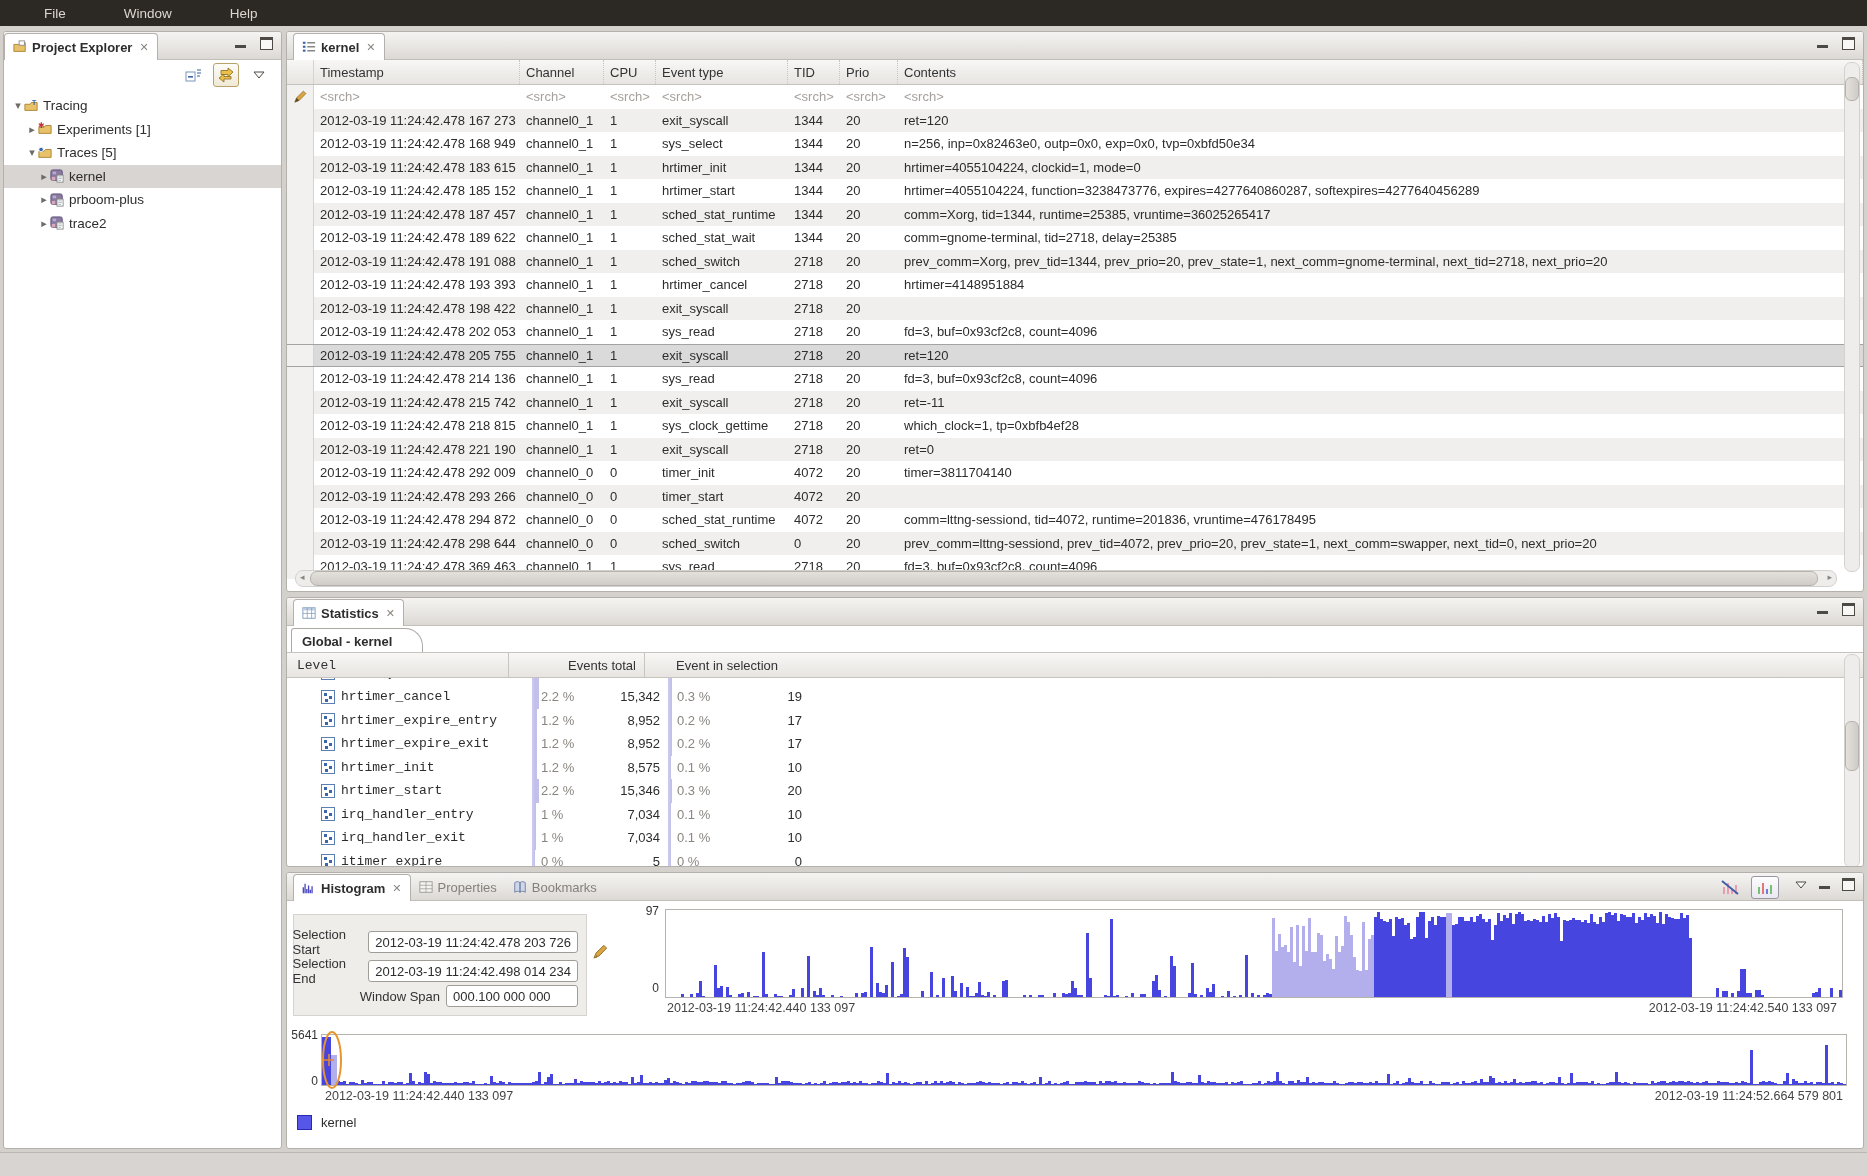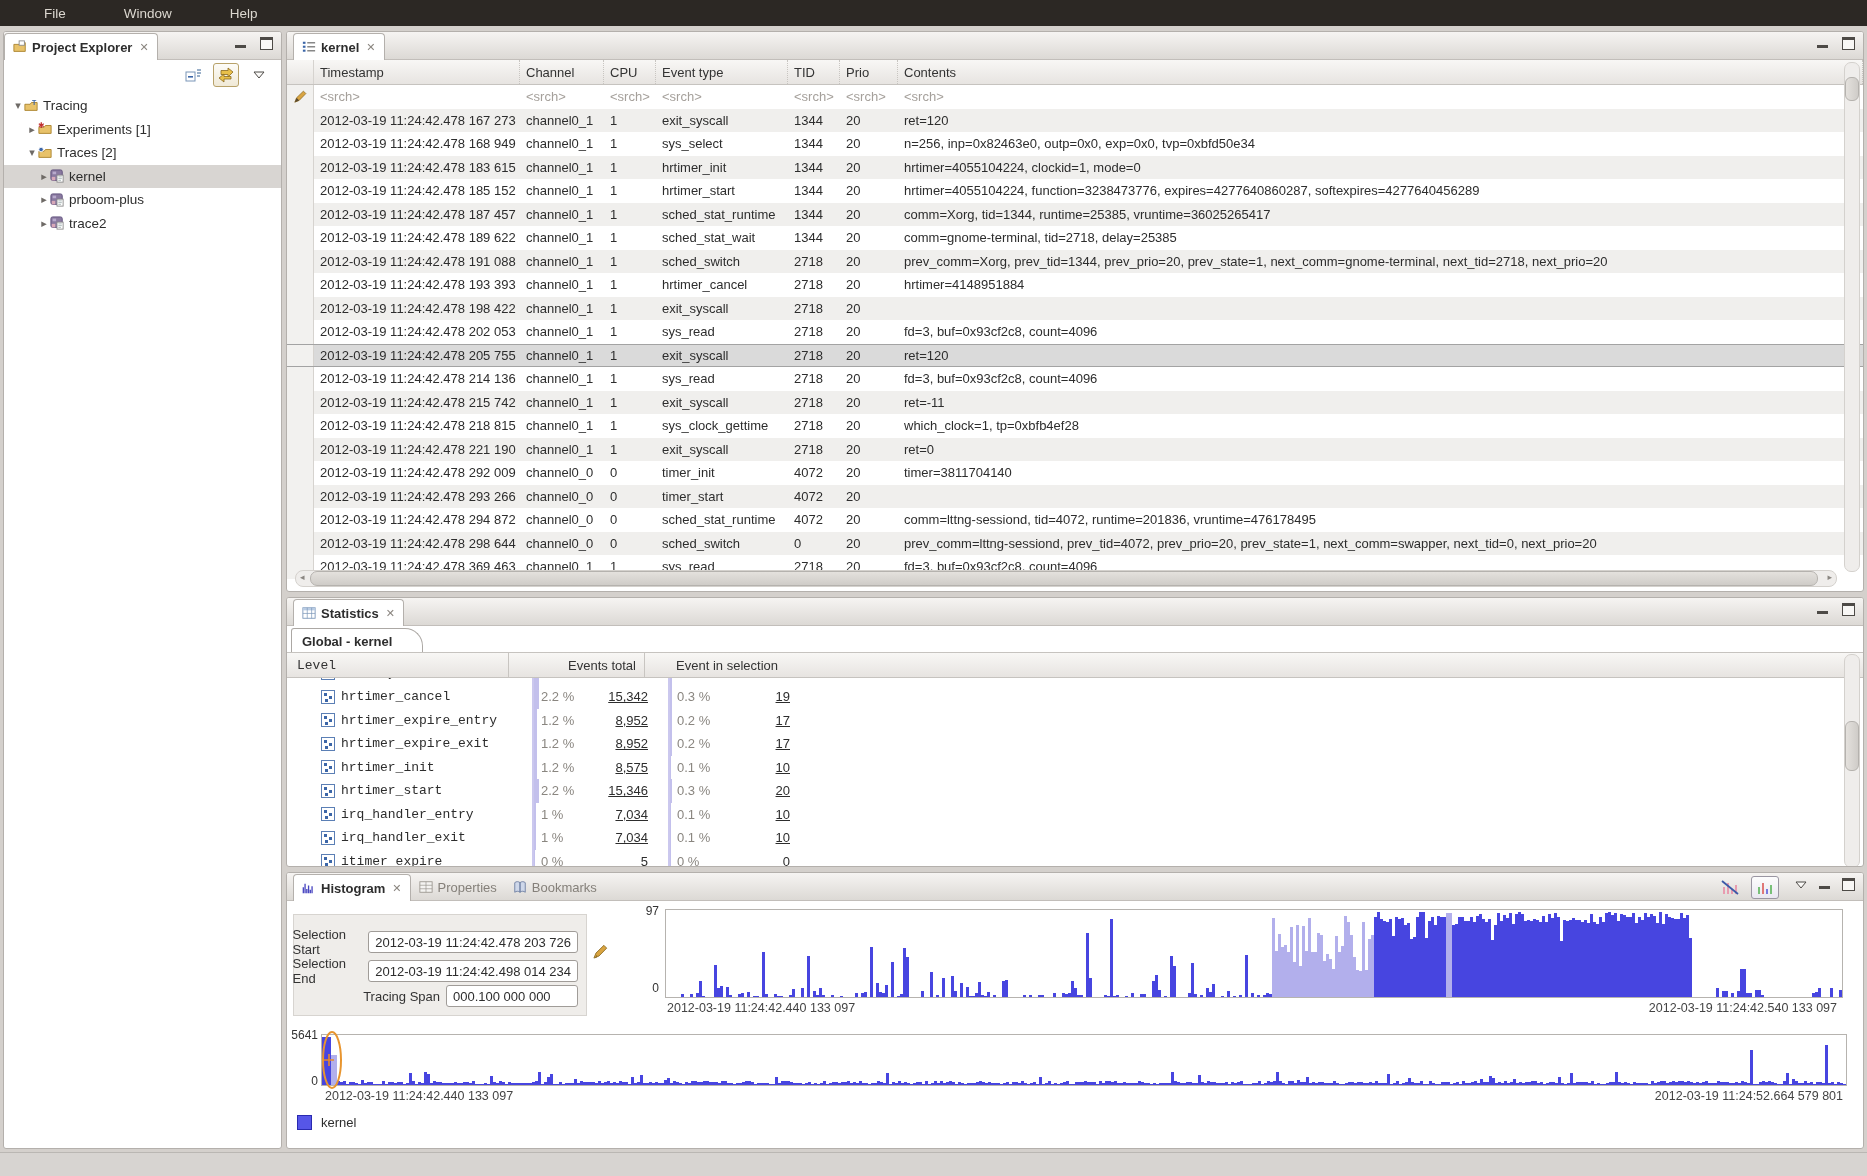--- a/index.html
+++ b/index.html
@@ -52,21 +52,21 @@
   .subtab{position:absolute;left:4px;top:2px;height:24px;padding:0 30px 0 10px;display:flex;align-items:center;
           border:1px solid #aca8a4;border-bottom:none;border-radius:3px 18px 0 0;background:#fff;font-weight:600;}
   .st-head{display:flex;height:24px;background:linear-gradient(#f8f7f5,#e7e4e1);border-top:1px solid #c6c3bf;border-bottom:1px solid #c6c3bf;align-items:center;color:#333;}
   .st-row{display:flex;height:23.5px;align-items:center;}
   .st-level{flex:0 0 211px;display:flex;align-items:center;padding-left:34px;gap:6px;overflow:hidden;white-space:nowrap;font-family:Liberation Mono, monospace;}
   .st-col{display:flex;align-items:center;height:100%;border-left:2px solid #cBC8ee;position:relative;box-sizing:border-box;}
   .st-col.tot{flex:0 0 136px;}
   .st-col.sel{flex:0 0 142px;}
   .st-col .bar{position:absolute;left:0;top:0;bottom:0;background:#c3c0ec;}
   .st-col .pct{color:#8a8680;padding-left:7px;position:relative;}
-  .st-col .cnt{margin-left:auto;padding-right:20px;position:relative;text-decoration:underline;}
+  .st-col .cnt{margin-left:auto;padding-right:8px;position:relative;}
   .st-icon{width:14px;height:14px;flex:0 0 14px;border:1px solid #5b7fb5;background:#fff;box-sizing:border-box;position:relative;}
   .st-icon:before{content:"";position:absolute;left:2px;top:2px;width:3px;height:3px;background:#3c66a8;box-shadow:5px 3px 0 #3c66a8,1px 6px 0 #3c66a8;}
   .st-partial{height:7px;overflow:hidden;}
   
   #histo{left:286px;top:872px;width:1578px;height:277px;}
   .h-tools{position:absolute;right:84px;top:3px;display:flex;gap:8px;align-items:center;}
   .h-btn{width:26px;height:21px;display:flex;align-items:center;justify-content:center;border-radius:3px;}
   .h-btn.pressed{border:1px solid #9a96a2;background:linear-gradient(#fdfdfd,#e9e7f0);}
   .controls{position:absolute;left:6px;top:13px;width:292px;height:100px;background:#efedea;border:1px solid #d7d4d0;}
   .ctl-row{position:absolute;right:8px;display:flex;align-items:center;gap:6px;}
@@ -145,21 +145,21 @@
           <text x="0" y="7" font-size="9" fill="#c03030" font-weight="bold">✱</text>
         </svg>
       <span class="tree-label">Experiments [1]</span>
     </div>
     <div class="tree-row" style="padding-left:22px">
       <span class="tw-arrow">▾</span>
       <svg class="icon14" viewBox="0 0 16 16">
           <path d="M1 6h6l1.5-2H15v9H1z" fill="#e8c26a" stroke="#a8802a"></path>
           <circle cx="3.5" cy="4" r="2.6" fill="#3c66a8" stroke="#fff"></circle>
         </svg>
-      <span class="tree-label">Traces [2]</span>
+      <span class="tree-label">Traces [5]</span>
     </div>
     <div class="tree-row selected" style="padding-left:34px">
       <span class="tw-arrow">▸</span>
       <svg class="icon14" viewBox="0 0 16 16">
           <rect x="1" y="1" width="13" height="12" rx="2" fill="#8a7aa0" stroke="#5a4a78"></rect>
           <rect x="3" y="3" width="4" height="3" fill="#b8aacc"></rect>
           <rect x="2" y="9" width="4" height="4" fill="#d8a8b8"></rect>
           <rect x="8" y="7" width="7" height="8" fill="#fff" stroke="#888"></rect>
           <path d="M9.5 9h4M9.5 11h4M9.5 13h3" stroke="#9aa" stroke-width="0.9"></path>
         </svg>
@@ -669,21 +669,21 @@
     <div class="controls">
       <div class="ctl-row" style="top:12px">
         <span class="ctl-label">Selection Start</span>
         <span class="field" style="width:212px">2012-03-19 11:24:42.478 203 726</span>
       </div>
       <div class="ctl-row" style="top:41px">
         <span class="ctl-label">Selection End</span>
         <span class="field" style="width:212px">2012-03-19 11:24:42.498 014 234</span>
       </div>
       <div class="ctl-row" style="top:70px">
-        <span class="ctl-label">Tracing Span</span>
+        <span class="ctl-label">Window Span</span>
         <span class="field" style="width:118px">000.100 000 000</span>
       </div>
     </div>
     <svg width="15" height="17" viewBox="0 0 16 16" style="position:absolute;left:306px;top:42px">
         <path d="M1 15l2.2-5.4L11.6 1.4 14.6 4.4 6.4 12.8z" fill="#d9a441" stroke="#8a6a20" stroke-width="0.9"></path>
         <path d="M4 12l-1 3" stroke="#8a6a20"></path>
       </svg>
 
     <span class="axis-num" style="left:330px;top:3px;width:42px">97</span>
     <span class="axis-num" style="left:330px;top:80px;width:42px">0</span>

